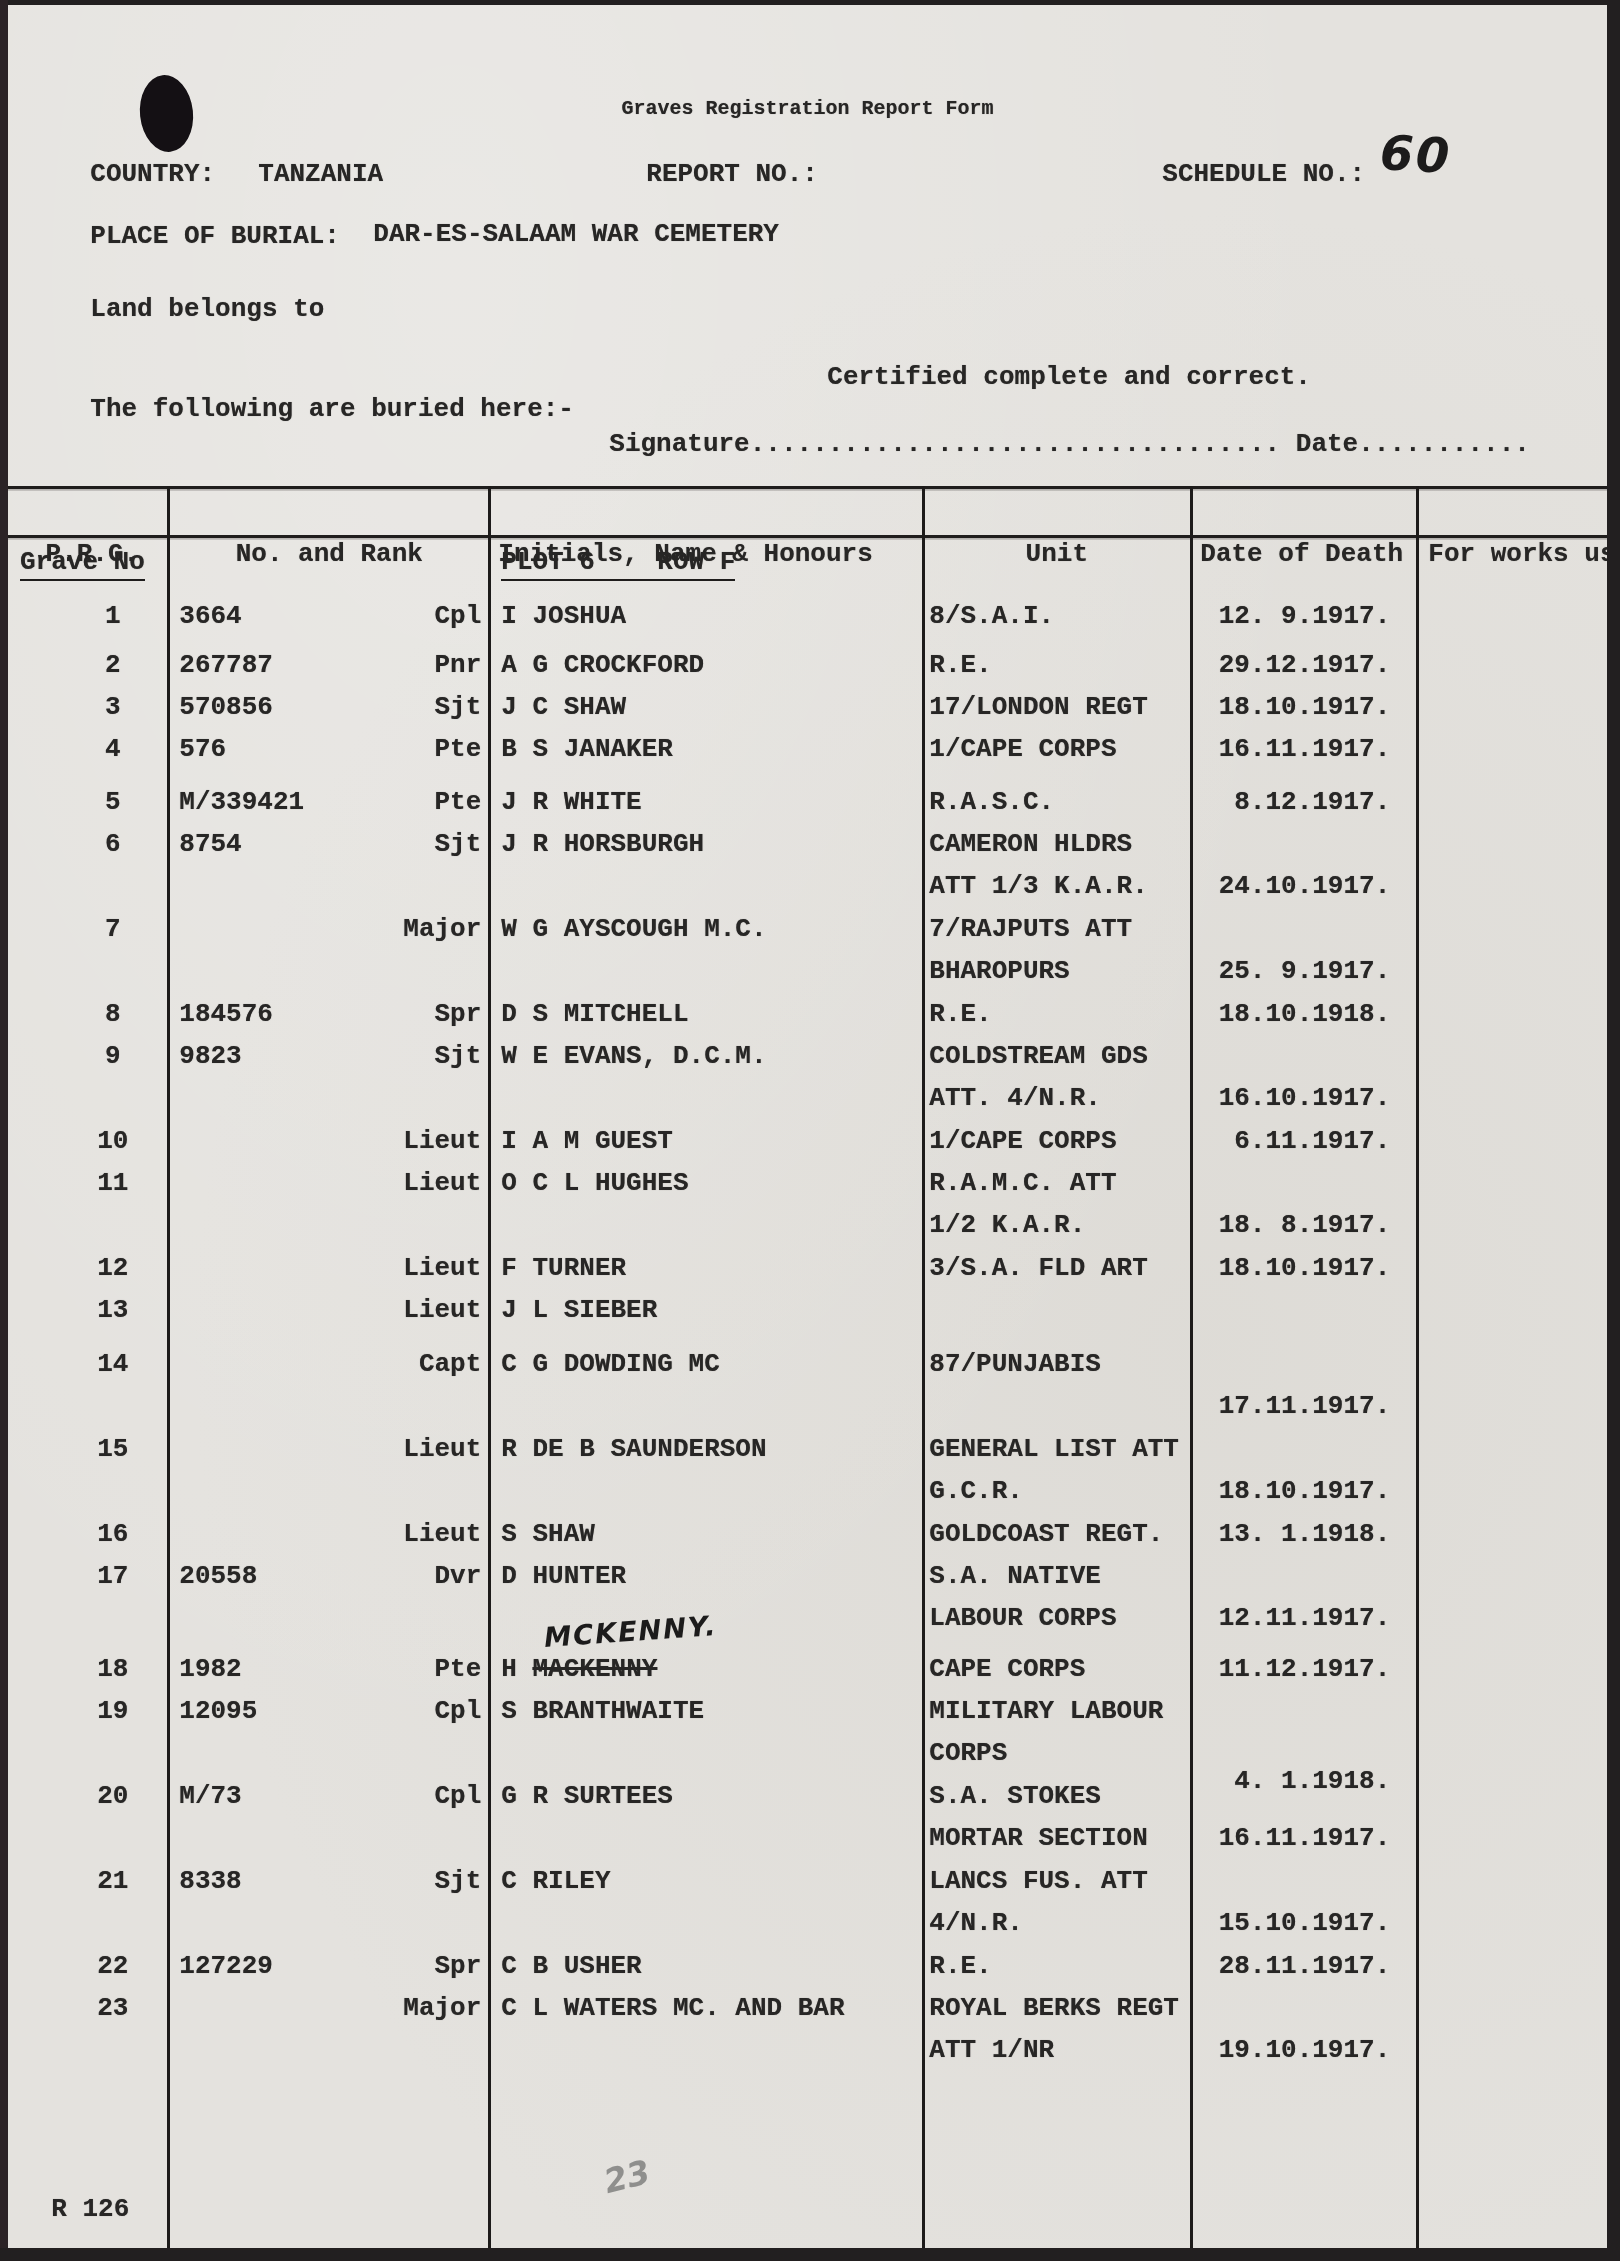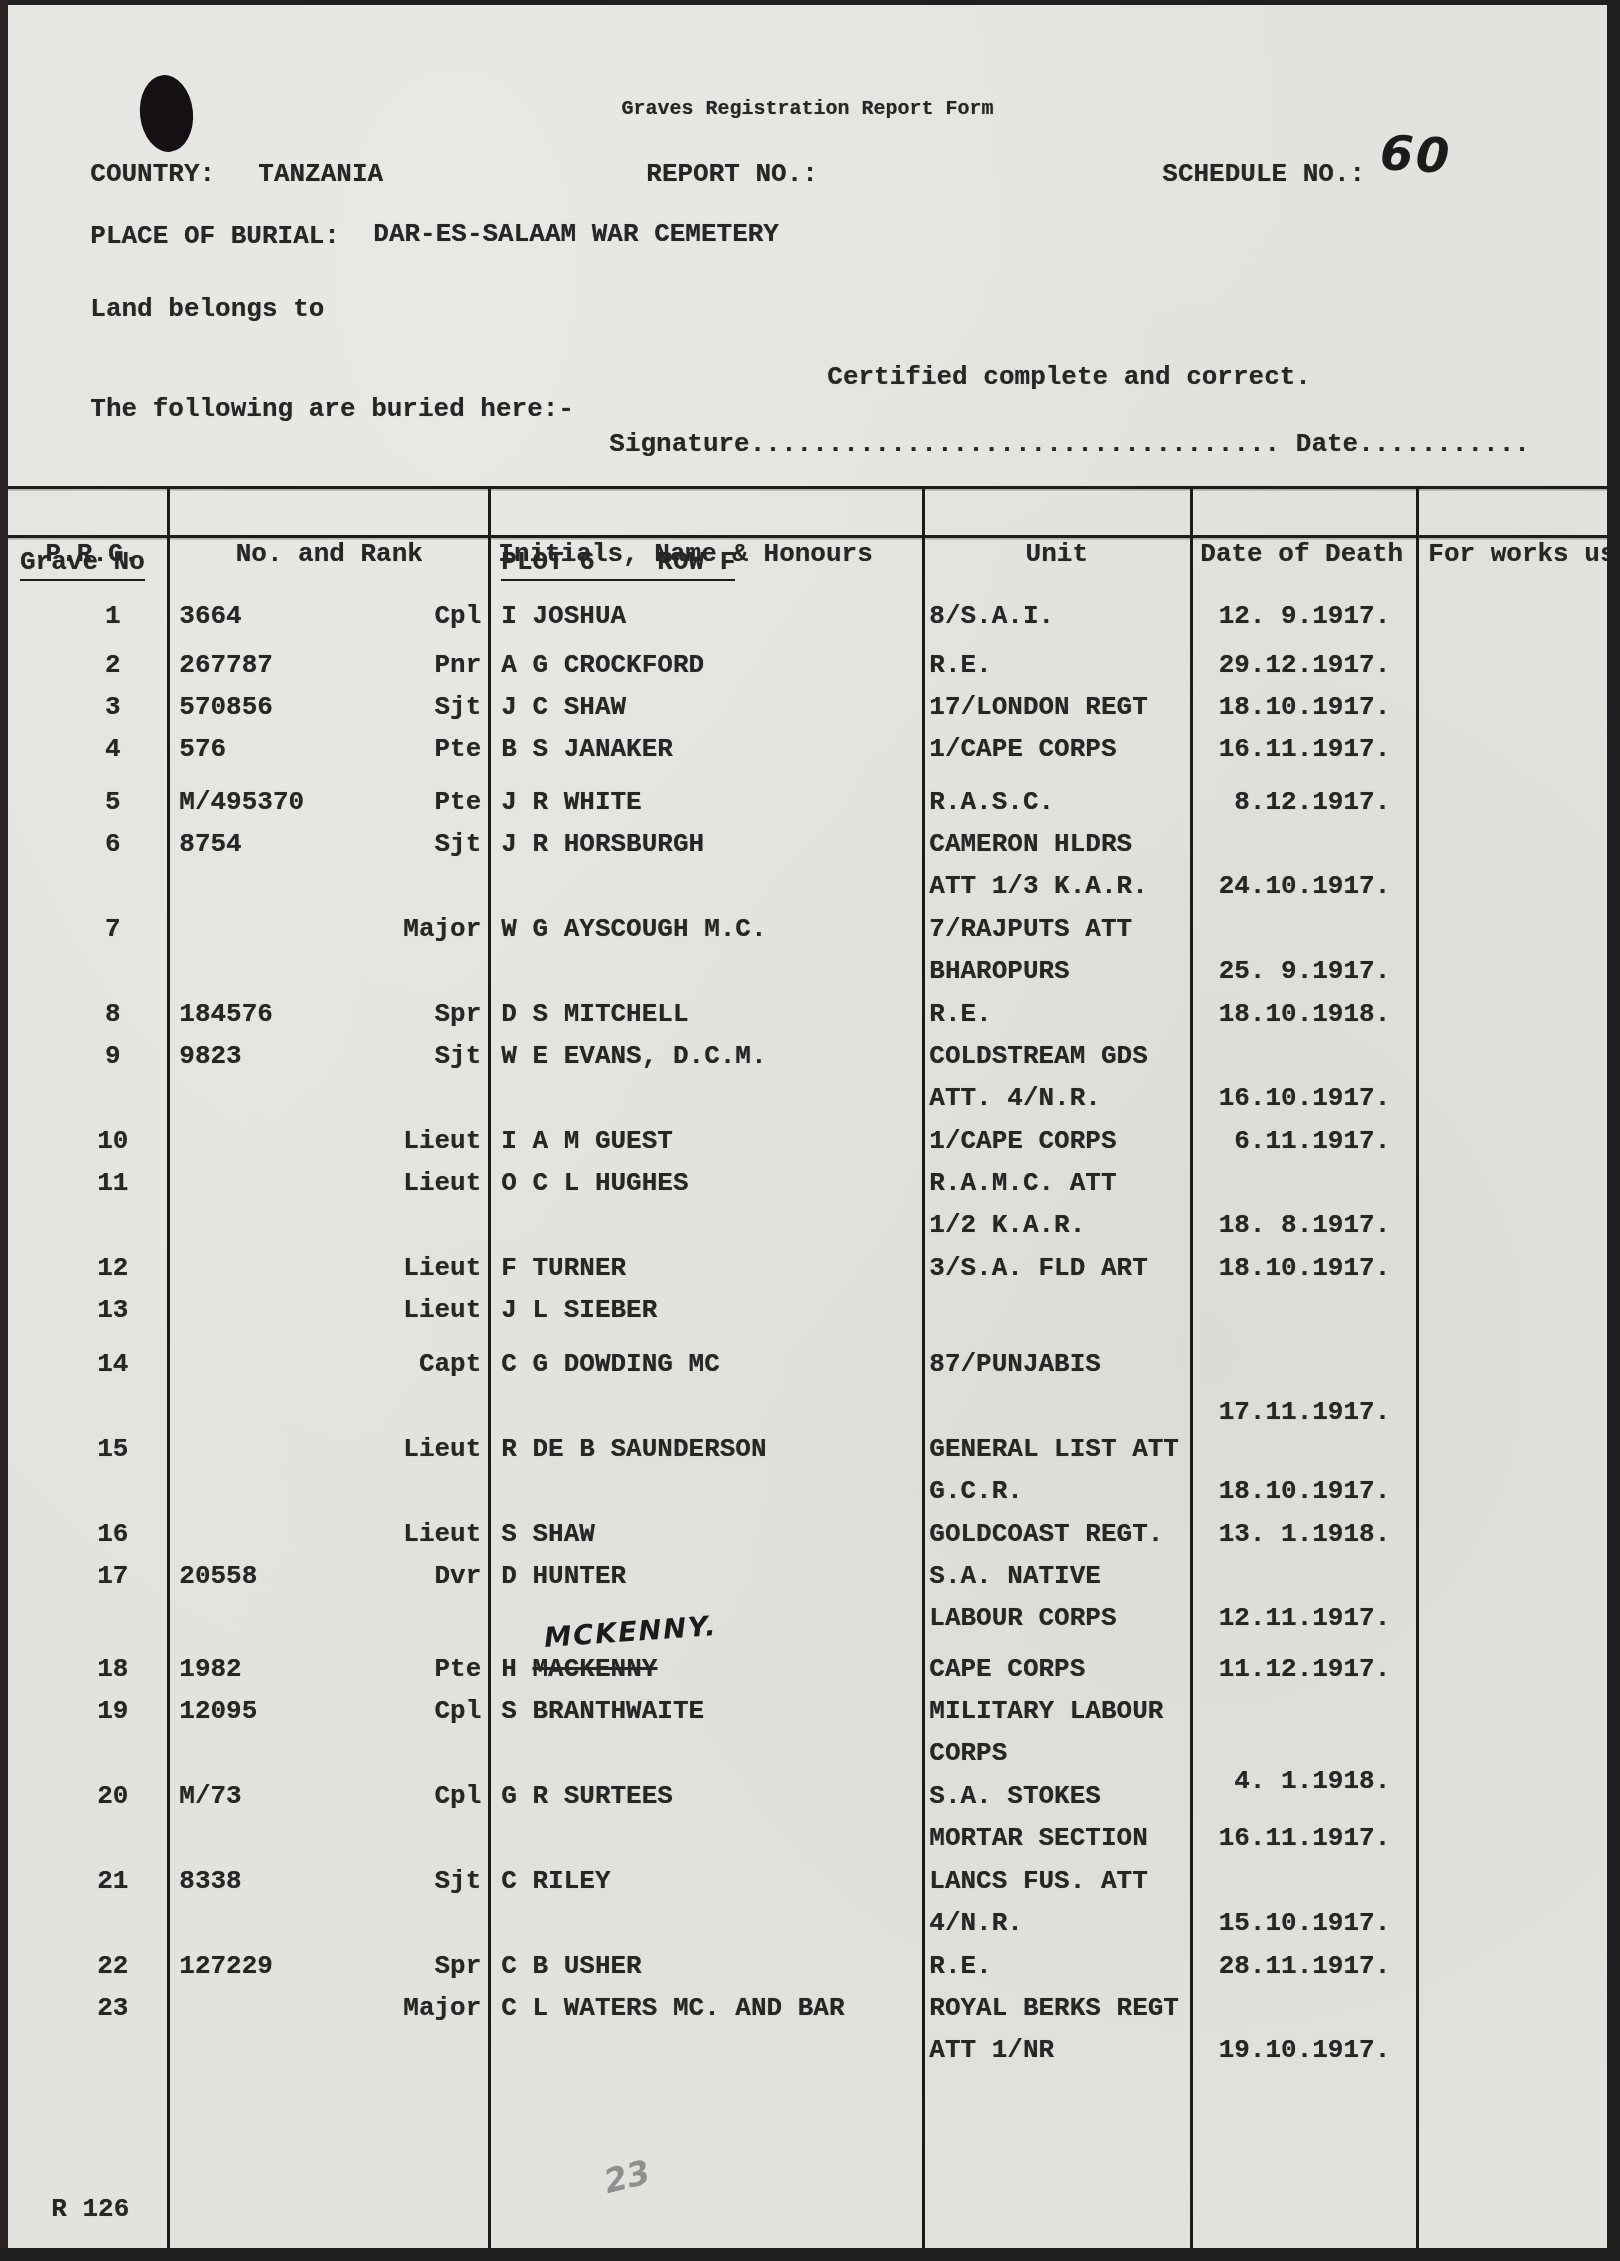--- a/index.html
+++ b/index.html
@@ -126,21 +126,21 @@
           <div class="row" style="height: 42px;">
             <div class="cell c-grave">4</div>
             <div class="cell c-num">576</div>
             <div class="cell c-rank">Pte</div>
             <div class="cell c-name">B S JANAKER</div>
             <div class="cell c-unit"><div class="uline">1/CAPE CORPS</div></div>
             <div class="cell c-date" style="top: 0px;">16.11.1917.</div>
           </div>
           <div class="row" style="height: 42px; margin-top: 11.7px;">
             <div class="cell c-grave">5</div>
-            <div class="cell c-num">M/495370</div>
+            <div class="cell c-num">M/339421</div>
             <div class="cell c-rank">Pte</div>
             <div class="cell c-name">J R WHITE</div>
             <div class="cell c-unit"><div class="uline">R.A.S.C.</div></div>
             <div class="cell c-date" style="top: 0px;"> 8.12.1917.</div>
           </div>
           <div class="row" style="height: 85px;">
             <div class="cell c-grave">6</div>
             <div class="cell c-num">8754</div>
             <div class="cell c-rank">Sjt</div>
             <div class="cell c-name">J R HORSBURGH</div>
@@ -195,21 +195,21 @@
             <div class="cell c-grave">13</div>
             <div class="cell c-rank">Lieut</div>
             <div class="cell c-name">J L SIEBER</div>
             <div class="cell c-unit"></div>
           </div>
           <div class="row" style="height: 85px; margin-top: 11.7px;">
             <div class="cell c-grave">14</div>
             <div class="cell c-rank">Capt</div>
             <div class="cell c-name">C G DOWDING MC</div>
             <div class="cell c-unit"><div class="uline">87/PUNJABIS</div></div>
-            <div class="cell c-date" style="top: 48px; text-align: right;">17.11.1917.</div>
+            <div class="cell c-date" style="top: 42px; text-align: right;">17.11.1917.</div>
           </div>
           <div class="row" style="height: 85px;">
             <div class="cell c-grave">15</div>
             <div class="cell c-rank">Lieut</div>
             <div class="cell c-name">R DE B SAUNDERSON</div>
             <div class="cell c-unit"><div class="uline">GENERAL LIST ATT</div><div class="uline">G.C.R.</div></div>
             <div class="cell c-date" style="top: 42px;">18.10.1917.</div>
           </div>
           <div class="row" style="height: 42px;">
             <div class="cell c-grave">16</div>

